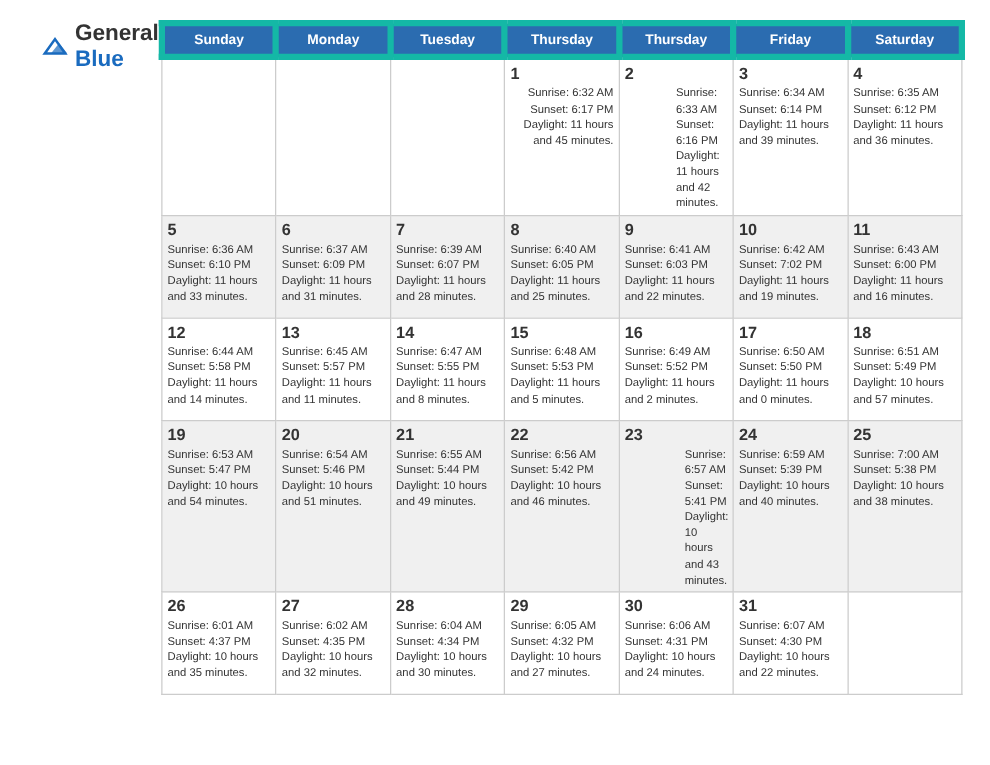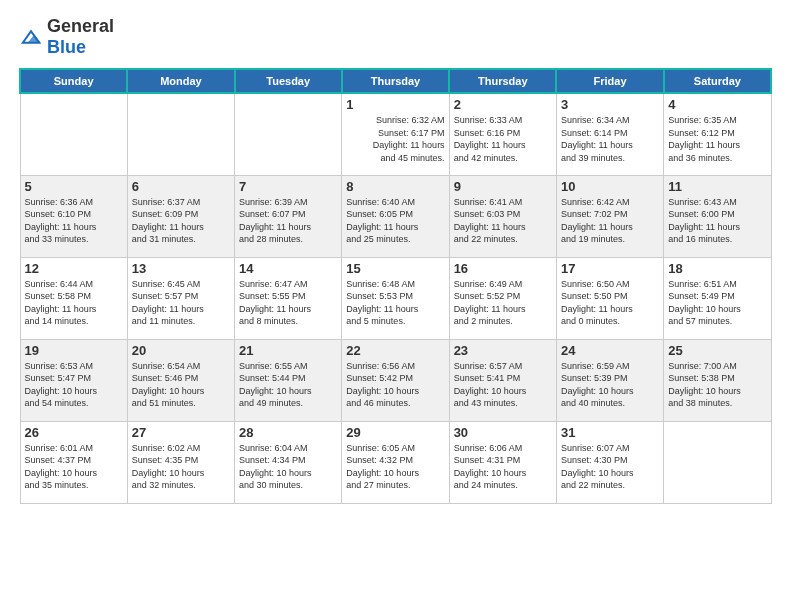--- a/index.html
+++ b/index.html
@@ -6,23 +6,22 @@
     body {
       font-family: Arial, sans-serif;
       background: #fff;
       width: 792px;
       height: 612px;
       overflow: hidden;
     }
     .page {
       width: 792px;
       height: 488px;
-      padding: 16px 20px 10px 19px;
+      padding: 16px 20px 10px 32px;
       display: flex;
-      flex-direction: column;
     }
     .header {
       display: flex;
       justify-content: space-between;
       align-items: flex-start;
       margin-bottom: 10px;
     }
     .logo {
       display: flex;
       align-items: center;
@@ -52,21 +51,21 @@
       width: 100%;
       table-layout: fixed;
     }
     .calendar th {
       background-color: #2b6cb0;
       color: #fff;
       font-size: 11px;
       font-weight: bold;
       padding: 5px 4px;
       text-align: center;
-      border: 2px solid #14b8a6;
+      border: 5px solid #14b8a6;
     }
     .calendar td {
       border: 1px solid #ccc;
       vertical-align: top;
       padding: 3px 4px;
       font-size: 9.5px;
       color: #333;
       height: 82px;
     }
     .day-num {
@@ -131,21 +130,21 @@
           <td class="empty-cell"></td>
           <td>
             <span class="day-num">1</span>
             <div class="day-info" style="white-space: pre-line; text-align: right;">Sunrise: 6:32 AM
 Sunset: 6:17 PM
 Daylight: 11 hours
 and 45 minutes.</div>
           </td>
           <td>
             <span class="day-num">2</span>
-            <div class="day-info" style="white-space: pre-line;">Sunrise: 6:33 AM
+            <div class="day-info" style="white-space: pre-line; margin-left: 41px;">Sunrise: 6:33 AM
 Sunset: 6:16 PM
 Daylight: 11 hours
 and 42 minutes.</div>
           </td>
           <td>
             <span class="day-num">3</span>
             <div class="day-info" style="white-space: pre-line;">Sunrise: 6:34 AM
 Sunset: 6:14 PM
 Daylight: 11 hours
 and 39 minutes.</div>
@@ -284,21 +283,21 @@
           </td>
           <td>
             <span class="day-num">22</span>
             <div class="day-info" style="white-space: pre-line;">Sunrise: 6:56 AM
 Sunset: 5:42 PM
 Daylight: 10 hours
 and 46 minutes.</div>
           </td>
           <td>
             <span class="day-num">23</span>
-            <div class="day-info" style="white-space: pre-line;">Sunrise: 6:57 AM
+            <div class="day-info" style="white-space: pre-line; margin-left: 48px;">Sunrise: 6:57 AM
 Sunset: 5:41 PM
 Daylight: 10 hours
 and 43 minutes.</div>
           </td>
           <td>
             <span class="day-num">24</span>
             <div class="day-info" style="white-space: pre-line;">Sunrise: 6:59 AM
 Sunset: 5:39 PM
 Daylight: 10 hours
 and 40 minutes.</div>

